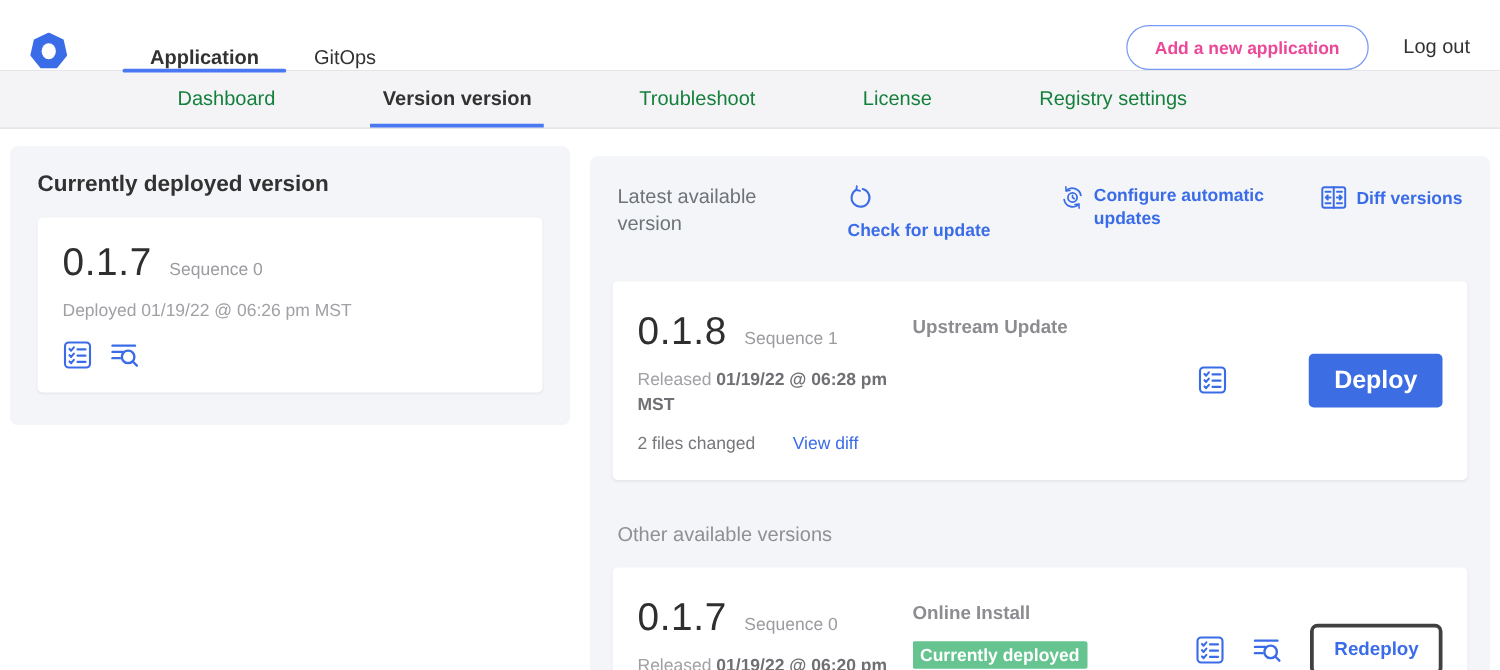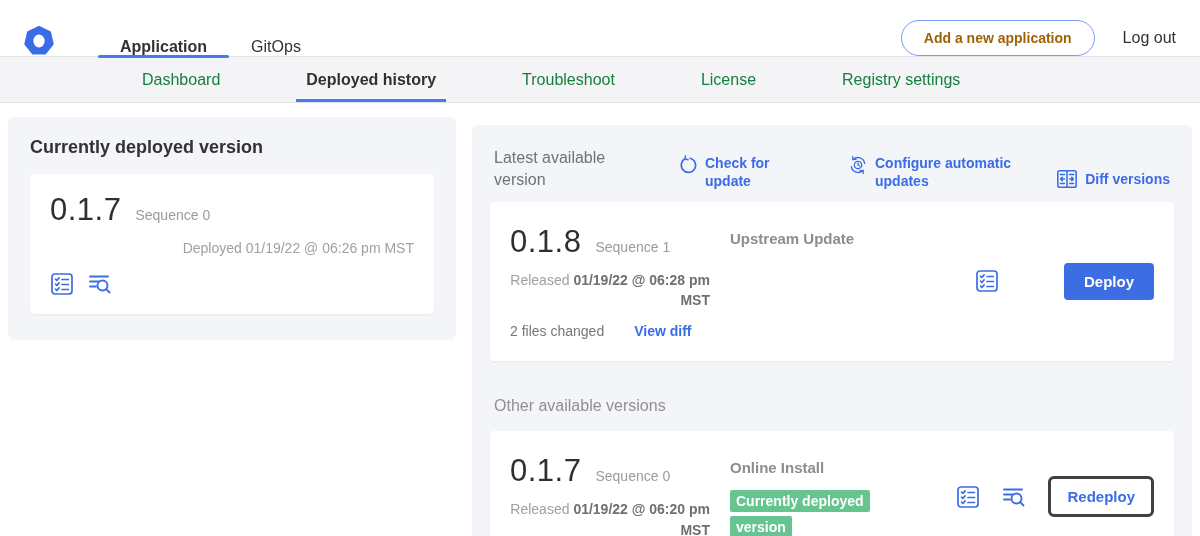--- a/index.html
+++ b/index.html
@@ -29,21 +29,21 @@
     cursor: pointer;
   }
   .top-tab.active { font-weight: 700; }
   .top-tab.active::after {
     content: ""; position: absolute; left: 0; right: 0; bottom: -2px;
     height: 3px; background: #4a77f2; border-radius: 2px;
   }
   .topnav-right { margin-left: auto; display: flex; align-items: center; gap: 28px; }
   .add-app-btn {
     border: 1px solid #7a9bf5;
-    color: #a16207;
+    color: #ec4899;
     background: #fff;
     font-family: inherit;
     font-size: 14px;
     font-weight: 700;
     border-radius: 19px;
     padding: 9px 22px;
     cursor: pointer;
   }
   .logout-link { font-size: 16px; color: #323232; cursor: pointer; }
 
@@ -83,36 +83,36 @@
   .card {
     background: #fff;
     border-radius: 4px;
     box-shadow: 0 1px 2px rgba(0,0,0,0.06);
     padding: 18px 20px;
   }
 
   .ver-line { display: flex; align-items: baseline; gap: 14px; }
   .ver-number { font-size: 31px; font-weight: 400; color: #2f2f2f; letter-spacing: 0.5px; }
   .ver-seq { font-size: 14px; color: #9b9ba0; }
-  .date-line { font-size: 14px; color: #a0a0a5; margin-top: 10px; line-height: 1.45; text-align: right; }
+  .date-line { font-size: 14px; color: #a0a0a5; margin-top: 10px; line-height: 1.45; }
   .date-strong { color: #6f6f74; font-weight: 600; }
   .icon-row { display: flex; gap: 14px; margin-top: 14px; }
   .icon-btn { width: 24px; height: 24px; cursor: pointer; display: inline-flex; }
   .icon-btn svg { width: 100%; height: 100%; }
 
   
-  .avail-header { display: flex; align-items: flex-end; margin: 2px 4px 12px 4px; }
+  .avail-header { display: flex; align-items: flex-start; margin: 2px 4px 32px 4px; }
   .avail-title { font-size: 16px; color: #6e7377; line-height: 1.35; width: 128px; }
   .header-link {
     display: flex; align-items: flex-start; gap: 7px;
     color: #3b6ce8; font-size: 14px; font-weight: 600; line-height: 1.3;
     cursor: pointer;
   }
   .header-link svg { width: 20px; height: 20px; flex: none; margin-top: 1px; }
-  .link-check { margin-left: 56px; width: 116px; }
+  .link-check { margin-left: 56px; width: 116px; flex-direction: column; }
   .link-configure { margin-left: 54px; width: 186px; }
   .link-diff { margin-left: auto; align-items: center; }
   .link-diff svg { width: 22px; height: 22px; margin-top: 0; }
 
   
   .ver-card { display: flex; align-items: center; padding: 22px 20px; }
   .ver-card .col-version { width: 205px; flex: none; }
   .ver-card .col-source { flex: 1; padding-left: 15px; padding-right: 10px; align-self: flex-start; margin-top: 6px; }
   .source-label { font-size: 15px; font-weight: 600; color: #8c8c91; }
   .badge {
@@ -124,25 +124,25 @@
     padding: 3px 6px;
     line-height: 1.85;
     border-radius: 2px;
     -webkit-box-decoration-break: clone;
     box-decoration-break: clone;
   }
   .badge-wrap { margin-top: 12px; width: 175px; }
   .col-actions { display: flex; align-items: center; gap: 22px; flex: none; }
   .files-line { display: flex; gap: 30px; margin-top: 12px; font-size: 14px; align-items: center; }
   .files-changed { color: #76767b; }
-  .view-diff { color: #3b6ce8; font-weight: 700; cursor: pointer; }
+  .view-diff { color: #3b6ce8; font-weight: 400; cursor: pointer; }
 
   .deploy-btn {
     background: #3d6de2; color: #fff; border: none;
-    font-family: inherit; font-size: 15px; font-weight: 700;
+    font-family: inherit; font-size: 20px; font-weight: 700;
     border-radius: 4px; padding: 10px 20px; cursor: pointer; margin-left: 43px;
   }
   .redeploy-btn {
     background: #fff; color: #3b6ce8; border: 3px solid #404040;
     font-family: inherit; font-size: 15px; font-weight: 700;
     border-radius: 6px; padding: 9px 16px; cursor: pointer;
   }
 
   .other-heading { font-size: 16px; color: #8f8f94; margin: 36px 4px 16px 4px; }
   .released-wrap { width: 200px; }
@@ -167,21 +167,21 @@
     <button class="add-app-btn">Add a new application</button>
     <span class="logout-link">Log out</span>
   </div>
 </div>
 
 <div class="subnav">
   <div class="subnav-item">
     <span>Dashboard</span>
   </div>
   <div class="subnav-item active">
-    <span>Deployed history</span>
+    <span>Version version</span>
   </div>
   <div class="subnav-item">
     <span>Troubleshoot</span>
   </div>
   <div class="subnav-item">
     <span>License</span>
   </div>
   <div class="subnav-item">
     <span>Registry settings</span>
   </div>

